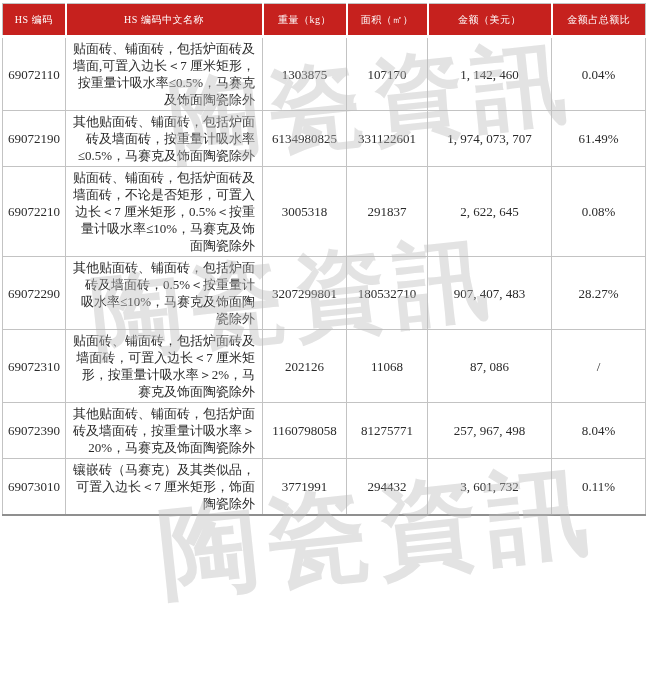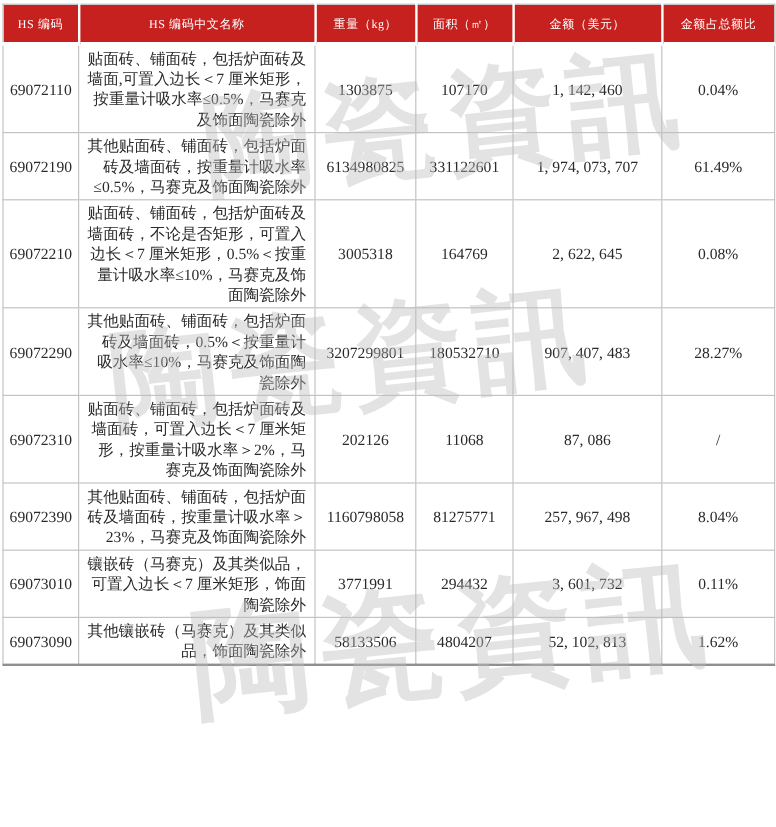--- a/index.html
+++ b/index.html
@@ -113,21 +113,21 @@
         <td class="desc">其他贴面砖、铺面砖，包括炉面砖及墙面砖，按重量计吸水率≤0.5%，马赛克及饰面陶瓷除外</td>
         <td>6134980825</td>
         <td>331122601</td>
         <td>1, 974, 073, 707</td>
         <td>61.49%</td>
       </tr>
       <tr>
         <td>69072210</td>
         <td class="desc">贴面砖、铺面砖，包括炉面砖及墙面砖，不论是否矩形，可置入边长＜7 厘米矩形，0.5%＜按重量计吸水率≤10%，马赛克及饰面陶瓷除外</td>
         <td>3005318</td>
-        <td>164769</td>
+        <td>291837</td>
         <td>2, 622, 645</td>
         <td>0.08%</td>
       </tr>
       <tr>
         <td>69072290</td>
         <td class="desc">其他贴面砖、铺面砖，包括炉面砖及墙面砖，0.5%＜按重量计吸水率≤10%，马赛克及饰面陶瓷除外</td>
         <td>3207299801</td>
         <td>180532710</td>
         <td>907, 407, 483</td>
         <td>28.27%</td>
@@ -135,42 +135,34 @@
       <tr>
         <td>69072310</td>
         <td class="desc">贴面砖、铺面砖，包括炉面砖及墙面砖，可置入边长＜7 厘米矩形，按重量计吸水率＞2%，马赛克及饰面陶瓷除外</td>
         <td>202126</td>
         <td>11068</td>
         <td>87, 086</td>
         <td>/</td>
       </tr>
       <tr>
         <td>69072390</td>
-        <td class="desc">其他贴面砖、铺面砖，包括炉面砖及墙面砖，按重量计吸水率＞23%，马赛克及饰面陶瓷除外</td>
+        <td class="desc">其他贴面砖、铺面砖，包括炉面砖及墙面砖，按重量计吸水率＞20%，马赛克及饰面陶瓷除外</td>
         <td>1160798058</td>
         <td>81275771</td>
         <td>257, 967, 498</td>
         <td>8.04%</td>
       </tr>
       <tr>
         <td>69073010</td>
         <td class="desc">镶嵌砖（马赛克）及其类似品，可置入边长＜7 厘米矩形，饰面陶瓷除外</td>
         <td>3771991</td>
         <td>294432</td>
         <td>3, 601, 732</td>
         <td>0.11%</td>
       </tr>
-      <tr>
-        <td>69073090</td>
-        <td class="desc">其他镶嵌砖（马赛克）及其类似品，饰面陶瓷除外</td>
-        <td>58133506</td>
-        <td>4804207</td>
-        <td>52, 102, 813</td>
-        <td>1.62%</td>
-      </tr>
     </tbody>
   </table>
 
   <div class="watermark wm1">陶瓷資訊</div>
   <div class="watermark wm2">陶瓷資訊</div>
   <div class="watermark wm3">陶瓷資訊</div>
 
 </div>
 
 </body></html>

